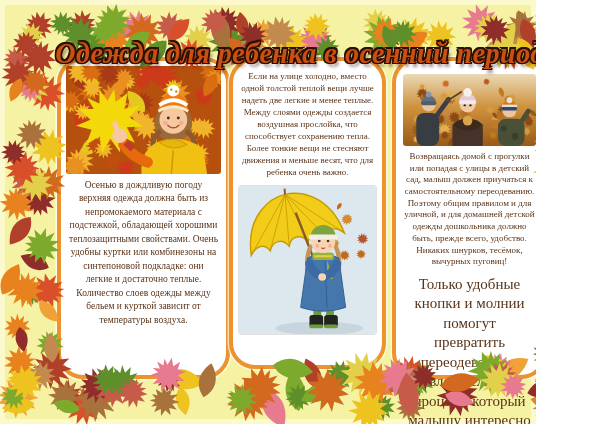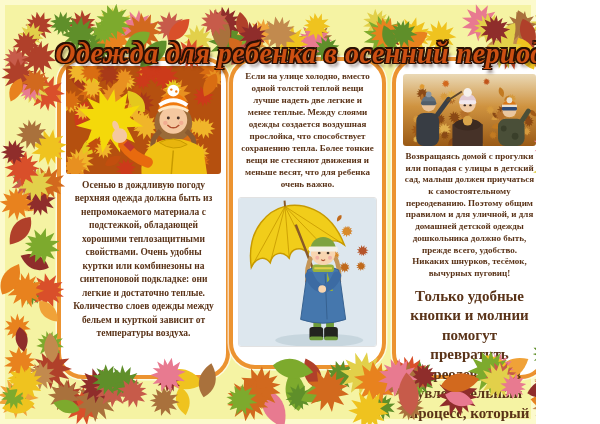--- a/index.html
+++ b/index.html
@@ -18,21 +18,21 @@
   .col{position:absolute;box-sizing:border-box;background:#fff;border:4px solid #ec9330;
        border-radius:26px;z-index:1;box-shadow:0 0 0 1.5px rgba(255,255,255,.65);}
   .col1{left:57px;top:57px;width:173px;height:322px;}
   .col2{left:229px;top:57px;width:157px;height:312px;}
   .col3{left:392px;top:57px;width:155px;height:322px;}
   .pic{display:block;border-radius:3px;overflow:hidden;}
   .pic svg{display:block;width:100%;height:100%;}
   .pic1{margin:5px;height:108px;}
   .pic2{margin:6px 5px 5px;height:148px;border:1px solid #e2e2e2;}
   .pic3{margin:13px 7px 5px;height:72px;}
-  .txt{font-weight:bold;color:#5a3318;text-align:center;}
+  .txt{font-weight:normal;color:#5a3318;text-align:center;}
   .txt1{margin:4px 8px 0;font-size:9.5px;line-height:1.42;}
   .txt2{margin:10px 8px 0;font-size:9px;line-height:1.33;}
   .txt3a{margin:3px 8px 0;font-size:9px;line-height:1.30;}
   .txt3b{margin:7px 11px 0;font-size:15px;line-height:1.30;}
   #garland{position:absolute;inset:0;z-index:5;pointer-events:none;}
   .defs{position:absolute;width:0;height:0;}
 </style>
 </head>
 <body>
 

